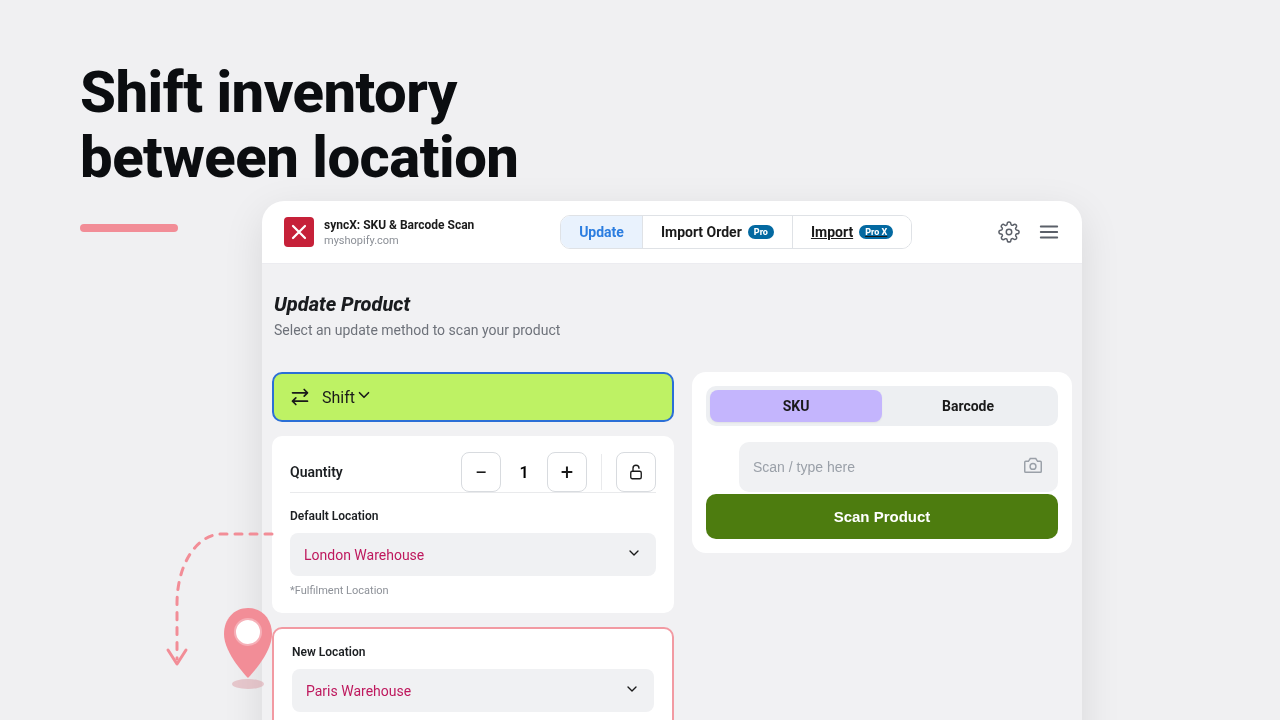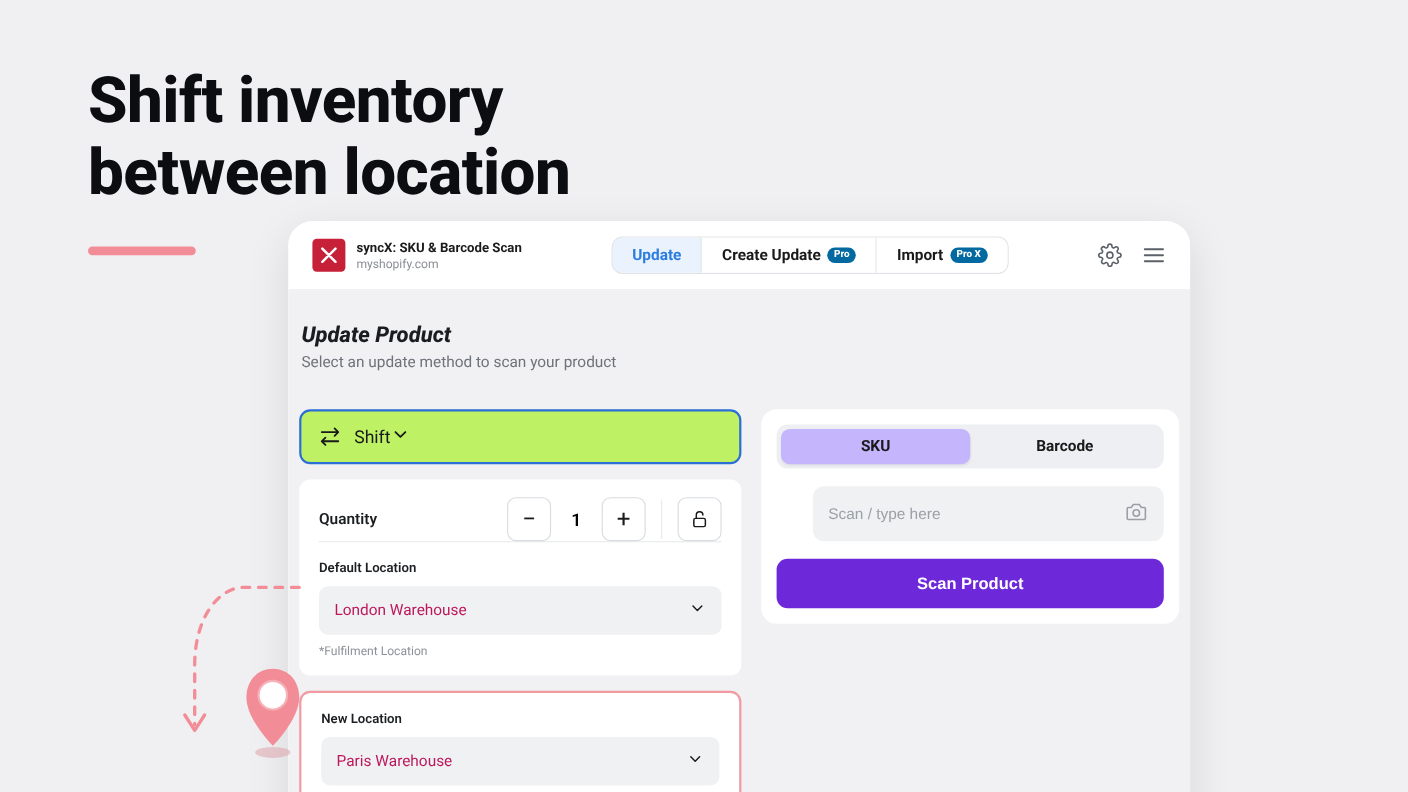--- a/index.html
+++ b/index.html
@@ -87,21 +87,21 @@
     font-size: 14px;
     font-weight: 700;
     cursor: pointer;
     display: flex;
     align-items: center;
     gap: 6px;
     background: #fff;
     color: #1a1a1a;
     border-right: 1px solid #dfe2e6;
   }
-  .tab:last-child { border-right: none; }
+  .tab:last-child { border-right: none; text-decoration: underline; }
   .tab.active {
     background: #e9f2fd;
     color: #2b7de0;
   }
   .pro-badge {
     background: #0369a1;
     color: #fff;
     font-size: 9px;
     font-weight: 800;
     padding: 2px 6px;
@@ -246,22 +246,22 @@
   }
   .scan-input input {
     border:none; background:transparent; outline:none;
     font-size:14px; width:100%;
     color:#1a1a1a;
   }
   .scan-input input::placeholder { color:#9aa0a8; }
   .camera-icon { color:#9aa0a8; margin-left:10px; }
 
   .scan-btn {
-    margin-top: 16px;
-    background:#6d28d9;
+    margin-top: 2px;
+    background:#4d7c0f;
     color:#fff;
     font-size:15px;
     font-weight:700;
     border:none;
     width:100%;
     padding: 14px 0;
     border-radius: 10px;
     cursor:pointer;
   }
 
@@ -308,21 +308,21 @@
         <div class="app-name">syncX: SKU &amp; Barcode Scan</div>
         <div class="shop-domain">myshopify.com</div>
       </div>
     </div>
 
     <div class="tabs">
       <div class="tab active">
         <span>Update</span>
       </div>
       <div class="tab">
-        <span>Create Update</span>
+        <span>Import Order</span>
         <span class="pro-badge">Pro</span>
       </div>
       <div class="tab">
         <span>Import</span>
         <span class="pro-badge">Pro X</span>
       </div>
     </div>
 
     <div class="header-right">
       <div class="icon-btn">

